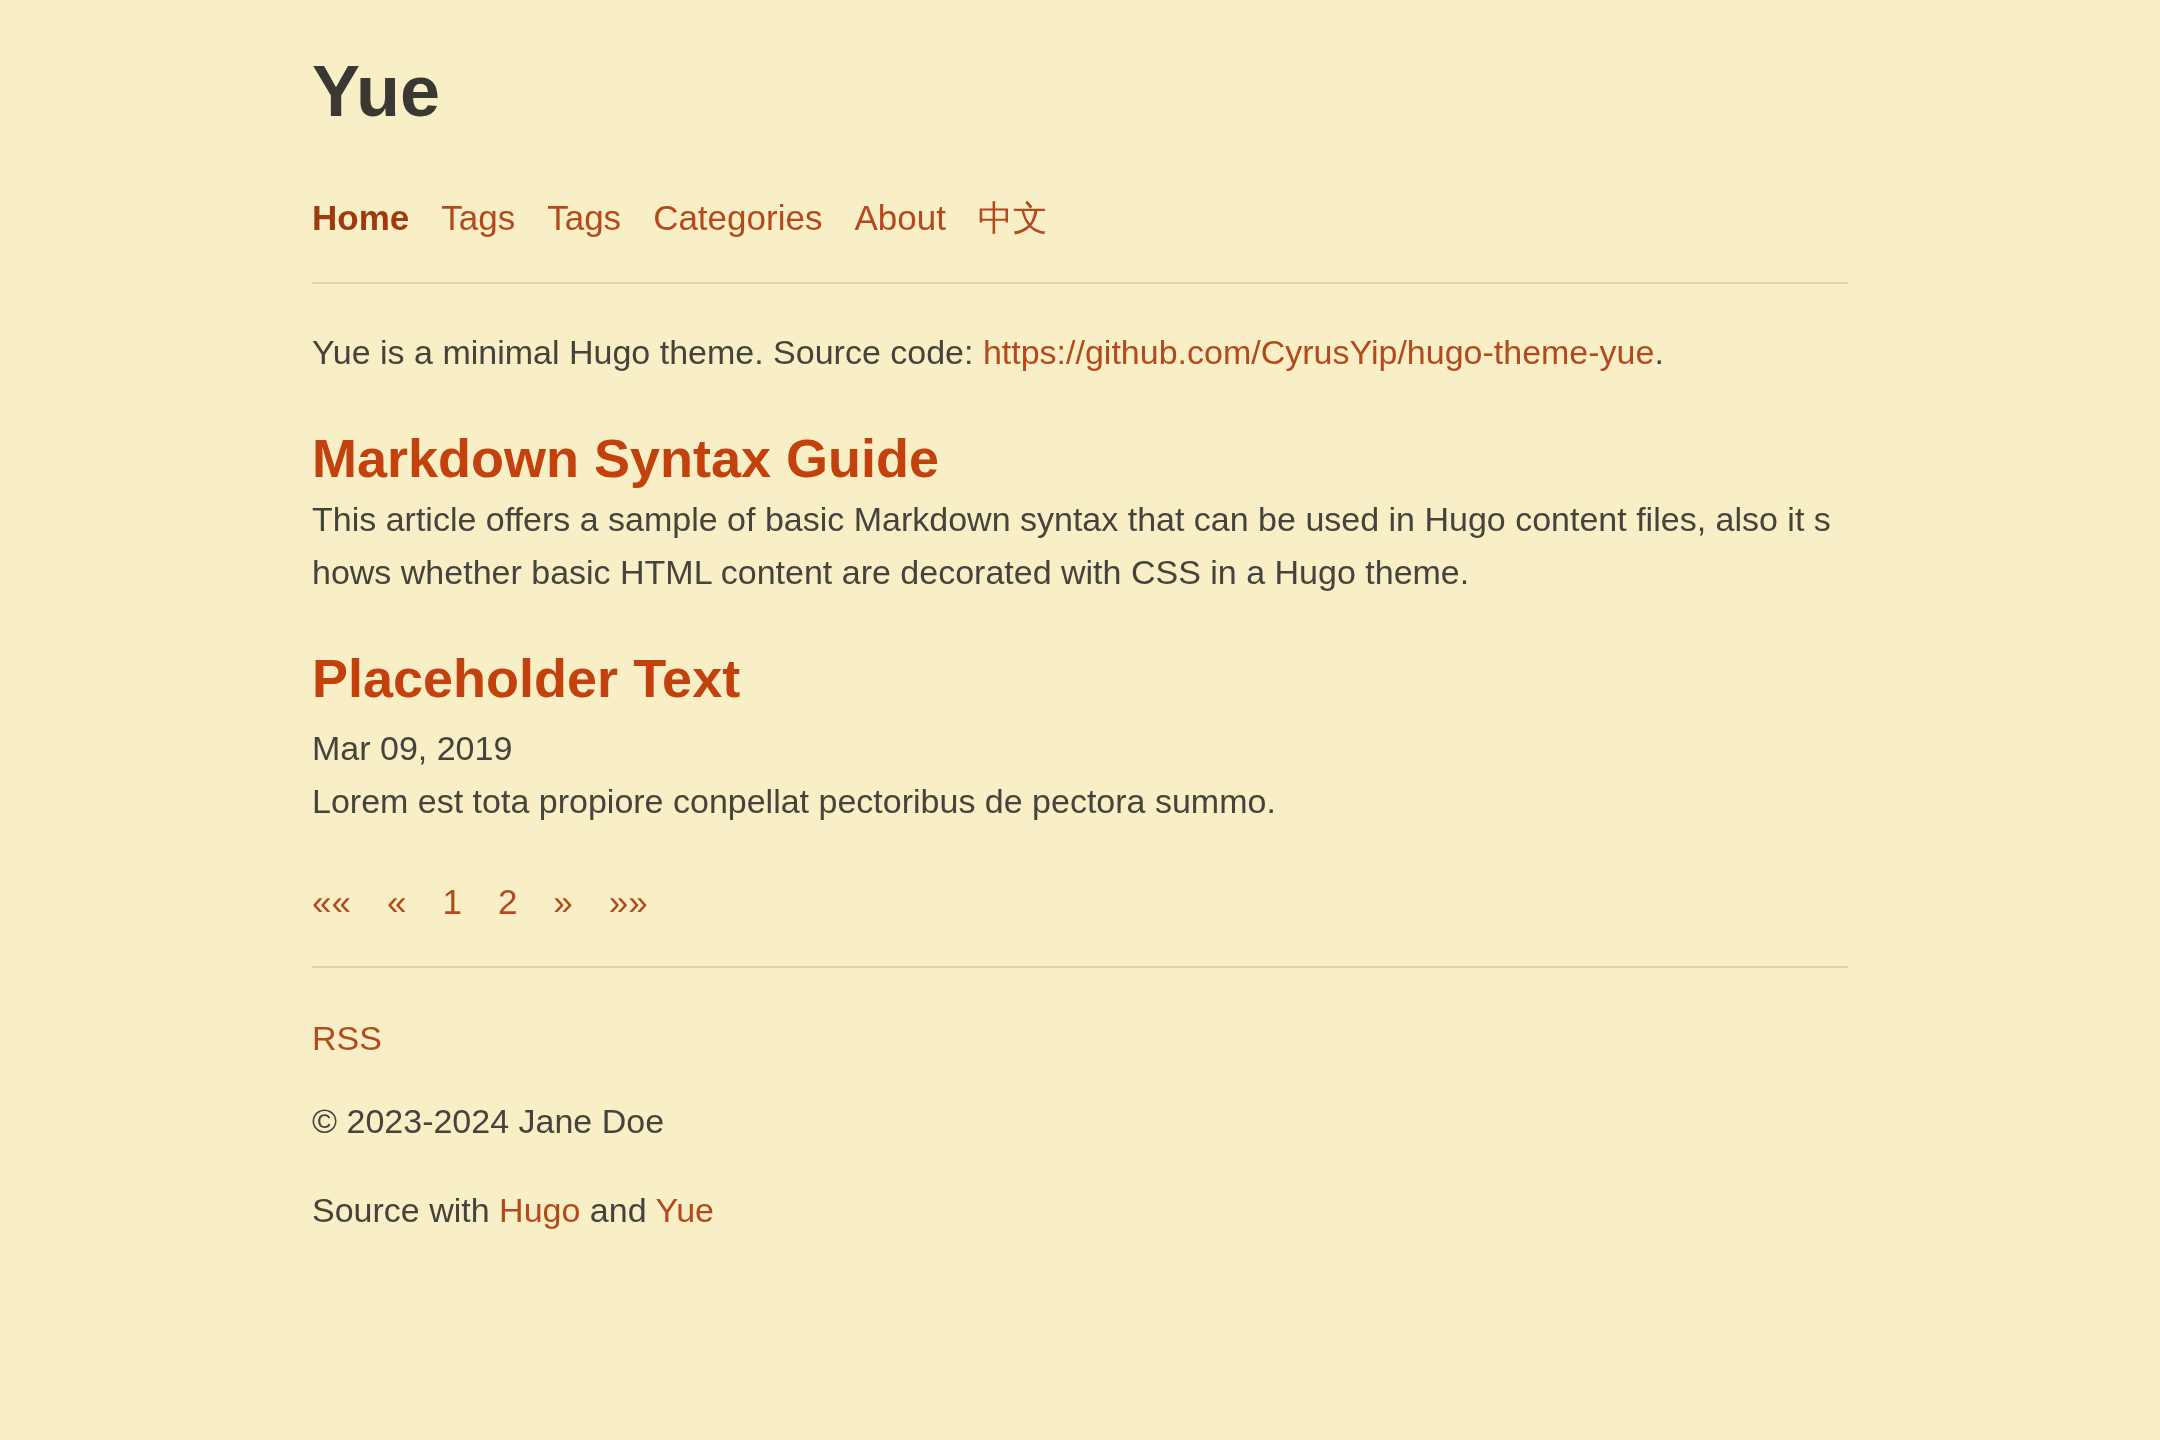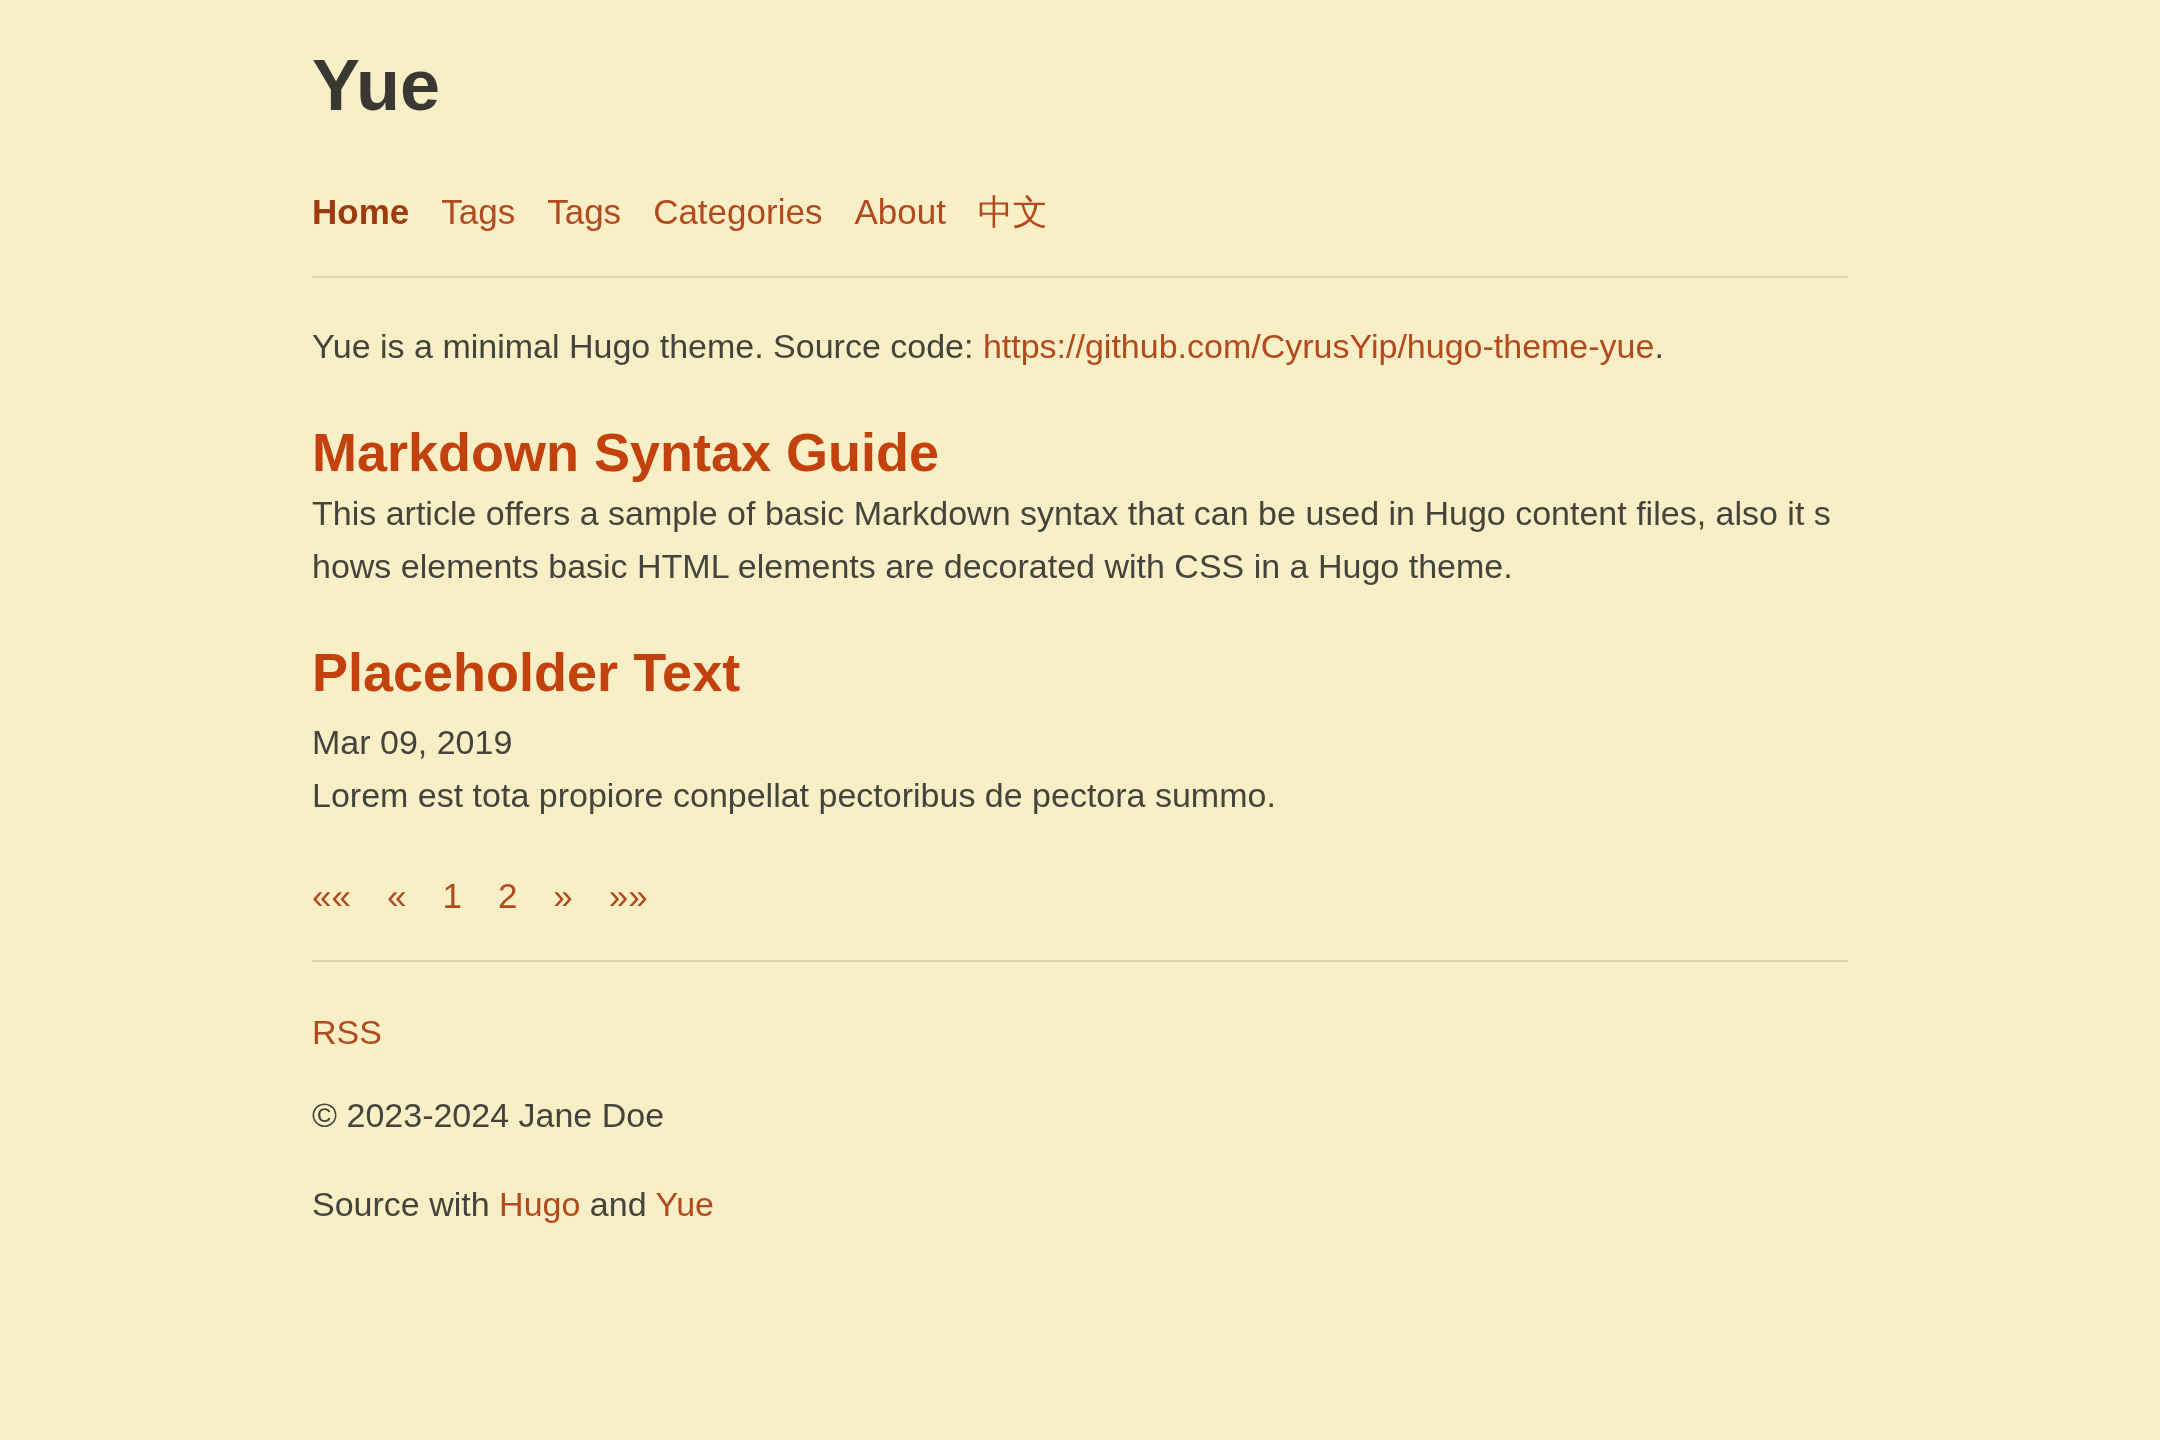--- a/index.html
+++ b/index.html
@@ -9,21 +9,21 @@
     background: #f8efc7;
     font-family: "Liberation Sans", "DejaVu Sans", sans-serif;
     color: #44433c;
   }
   body {
     width: 2160px;
     min-height: 1440px;
   }
   .container {
     width: 1536px;
-    margin: 8px auto;
+    margin: 14px auto;
     padding-top: 32px;
     font-size: 34px;
     line-height: 53px;
   }
   
   .site-title {
     margin: 0;
     font-size: 72px;
     line-height: 90px;
     font-weight: 700;
@@ -112,21 +112,21 @@
   <p class="intro">
     <span>Yue is a minimal Hugo theme. Source code: </span><a class="link">https://github.com/CyrusYip/hugo-theme-yue</a><span>.</span>
   </p>
 
   <main>
 
     <article class="post">
       <h2 class="post-title">
         <a>Markdown Syntax Guide</a>
       </h2>
-      <p class="post-summary">This article offers a sample of basic Markdown syntax that can be used in Hugo content files, also it shows elements basic HTML elements are decorated with CSS in a Hugo theme.</p>
+      <p class="post-summary">This article offers a sample of basic Markdown syntax that can be used in Hugo content files, also it shows whether basic HTML content are decorated with CSS in a Hugo theme.</p>
     </article>
 
     <article class="post">
       <h2 class="post-title">
         <a>Placeholder Text</a>
       </h2>
       <p class="post-date">Mar 09, 2019</p>
       <p class="post-summary">Lorem est tota propiore conpellat pectoribus de pectora summo.</p>
     </article>
 

